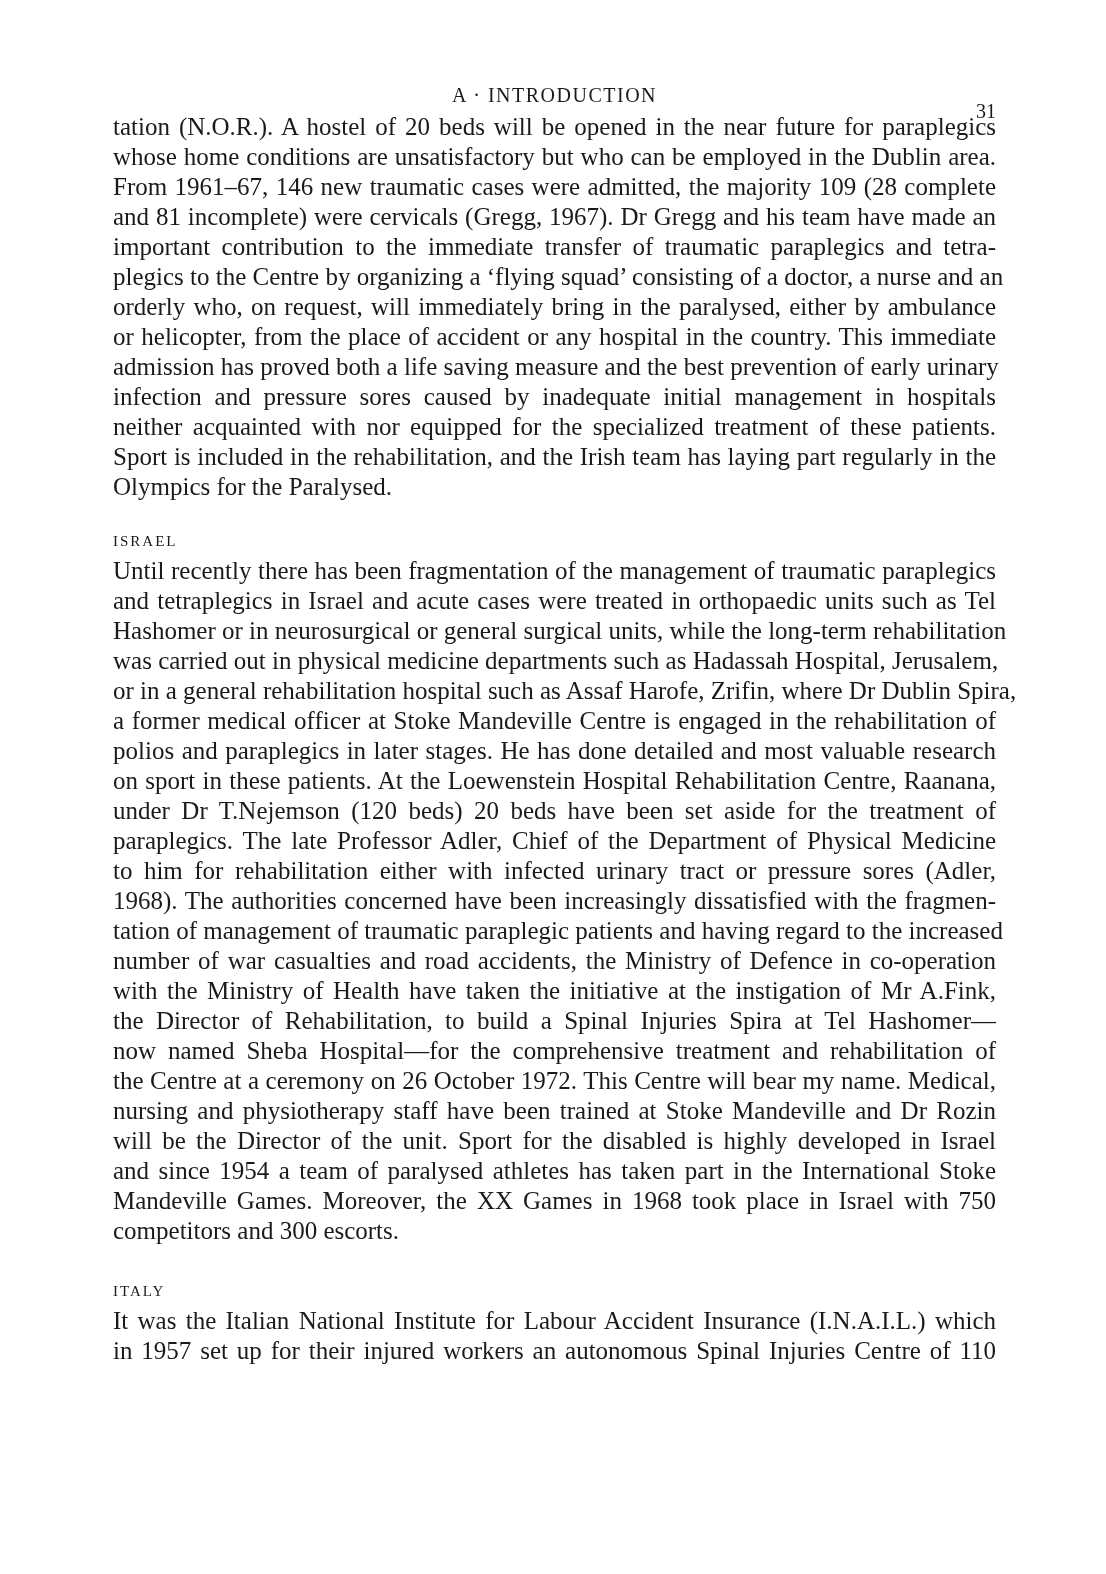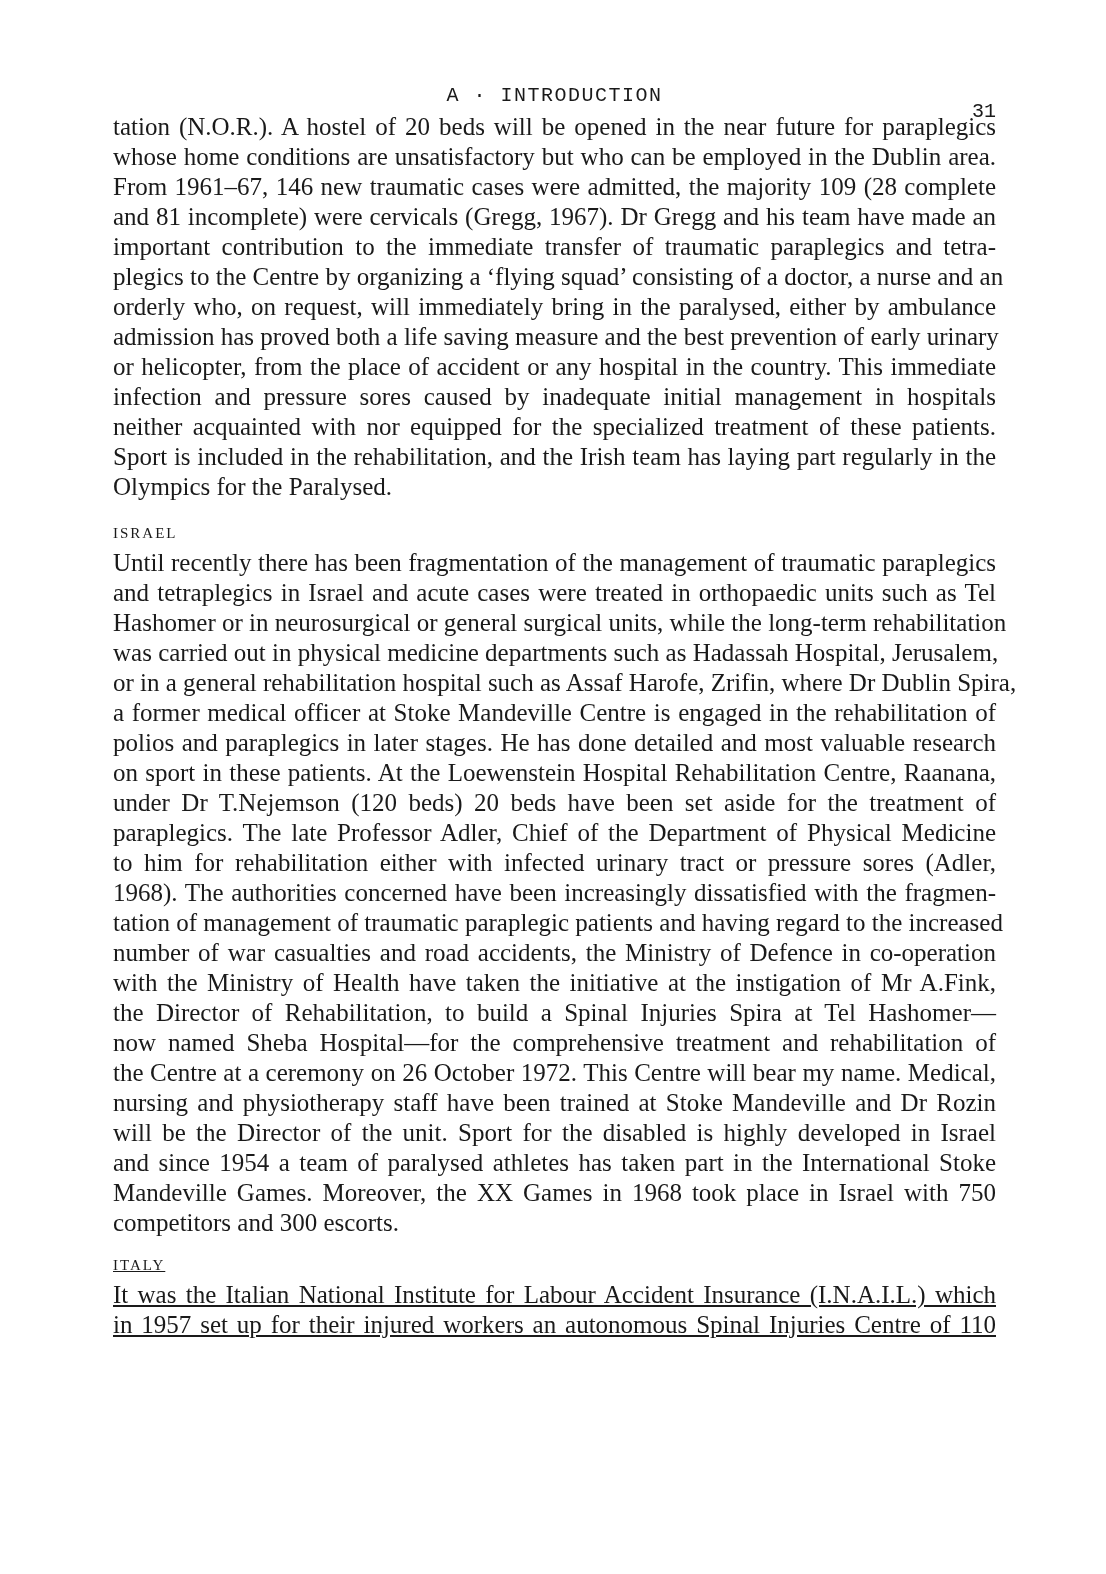--- a/index.html
+++ b/index.html
@@ -1,19 +1,19 @@
 <!DOCTYPE html>
 <html><head>
 <meta charset="utf-8">
 <style>
   html, body { margin: 0; padding: 0; background: #ffffff; }
   body { width: 1106px; height: 1574px; position: relative; overflow: hidden; }
   .page { position: absolute; left: 113px; top: 80px; width: 883px; color: #1a1a1a;
     font-family: "Liberation Serif", "DejaVu Serif", serif; }
-  .running-head { position: relative; height: 32px; font-size: 20px; letter-spacing: 1.5px; font-family: Liberation Mono, monospace; }
+  .running-head { position: relative; height: 32px; font-size: 20px; letter-spacing: 1.5px; }
   .running-head .title { position: absolute; left: 0; right: 0; text-align: center; top: 4px; }
   .running-head .pageno { position: absolute; right: 0; top: 20px; letter-spacing: 0; }
   p.body { margin: 0; font-size: 25px; line-height: 30px; text-align: justify; }
   .line { display: block; text-align: justify; text-align-last: justify; white-space: nowrap; height: 30px; }
   .line.last { text-align-last: left; }
   .heading { font-size: 15px; letter-spacing: 2px; margin: 0; height: 30px; line-height: 30px; }
 </style>
 </head>
 <body>
 
@@ -25,29 +25,29 @@
   <div id="content">
       <div style="margin-top: 0px;">
         <p class="body">
           <span class="line">tation (N.O.R.). A hostel of 20 beds will be opened in the near future for paraplegics</span>
           <span class="line">whose home conditions are unsatisfactory but who can be employed in the Dublin area.</span>
           <span class="line">From 1961–67, 146 new traumatic cases were admitted, the majority 109 (28 complete</span>
           <span class="line">and 81 incomplete) were cervicals (Gregg, 1967). Dr Gregg and his team have made an</span>
           <span class="line">important contribution to the immediate transfer of traumatic paraplegics and tetra-</span>
           <span class="line">plegics to the Centre by organizing a ‘flying squad’ consisting of a doctor, a nurse and an</span>
           <span class="line">orderly who, on request, will immediately bring in the paralysed, either by ambulance</span>
+          <span class="line">or helicopter, from the place of accident or any hospital in the country. This immediate</span>
           <span class="line">admission has proved both a life saving measure and the best prevention of early urinary</span>
-          <span class="line">or helicopter, from the place of accident or any hospital in the country. This immediate</span>
           <span class="line">infection and pressure sores caused by inadequate initial management in hospitals</span>
           <span class="line">neither acquainted with nor equipped for the specialized treatment of these patients.</span>
           <span class="line">Sport is included in the rehabilitation, and the Irish team has laying part regularly in the</span>
           <span class="line last">Olympics for the Paralysed.</span>
         </p>
       </div>
-      <div style="margin-top: 16px;">
+      <div style="margin-top: 24px;">
         <div class="heading">ISRAEL</div>
         <p class="body">
           <span class="line">Until recently there has been fragmentation of the management of traumatic paraplegics</span>
           <span class="line">and tetraplegics in Israel and acute cases were treated in orthopaedic units such as Tel</span>
           <span class="line">Hashomer or in neurosurgical or general surgical units, while the long-term rehabilitation</span>
           <span class="line">was carried out in physical medicine departments such as Hadassah Hospital, Jerusalem,</span>
           <span class="line">or in a general rehabilitation hospital such as Assaf Harofe, Zrifin, where Dr Dublin Spira,</span>
           <span class="line">a former medical officer at Stoke Mandeville Centre is engaged in the rehabilitation of</span>
           <span class="line">polios and paraplegics in later stages. He has done detailed and most valuable research</span>
           <span class="line">on sport in these patients. At the Loewenstein Hospital Rehabilitation Centre, Raanana,</span>
@@ -61,21 +61,21 @@
           <span class="line">the Director of Rehabilitation, to build a Spinal Injuries Spira at Tel Hashomer—</span>
           <span class="line">now named Sheba Hospital—for the comprehensive treatment and rehabilitation of</span>
           <span class="line">the Centre at a ceremony on 26 October 1972. This Centre will bear my name. Medical,</span>
           <span class="line">nursing and physiotherapy staff have been trained at Stoke Mandeville and Dr Rozin</span>
           <span class="line">will be the Director of the unit. Sport for the disabled is highly developed in Israel</span>
           <span class="line">and since 1954 a team of paralysed athletes has taken part in the International Stoke</span>
           <span class="line">Mandeville Games. Moreover, the XX Games in 1968 took place in Israel with 750</span>
           <span class="line last">competitors and 300 escorts.</span>
         </p>
       </div>
-      <div style="margin-top: 12px; text-decoration: underline;">
+      <div style="margin-top: 30px;">
         <div class="heading">ITALY</div>
         <p class="body">
           <span class="line">It was the Italian National Institute for Labour Accident Insurance (I.N.A.I.L.) which</span>
           <span class="line">in 1957 set up for their injured workers an autonomous Spinal Injuries Centre of 110</span>
         </p>
       </div>
     </div>
 </div>
 
 </body></html>

